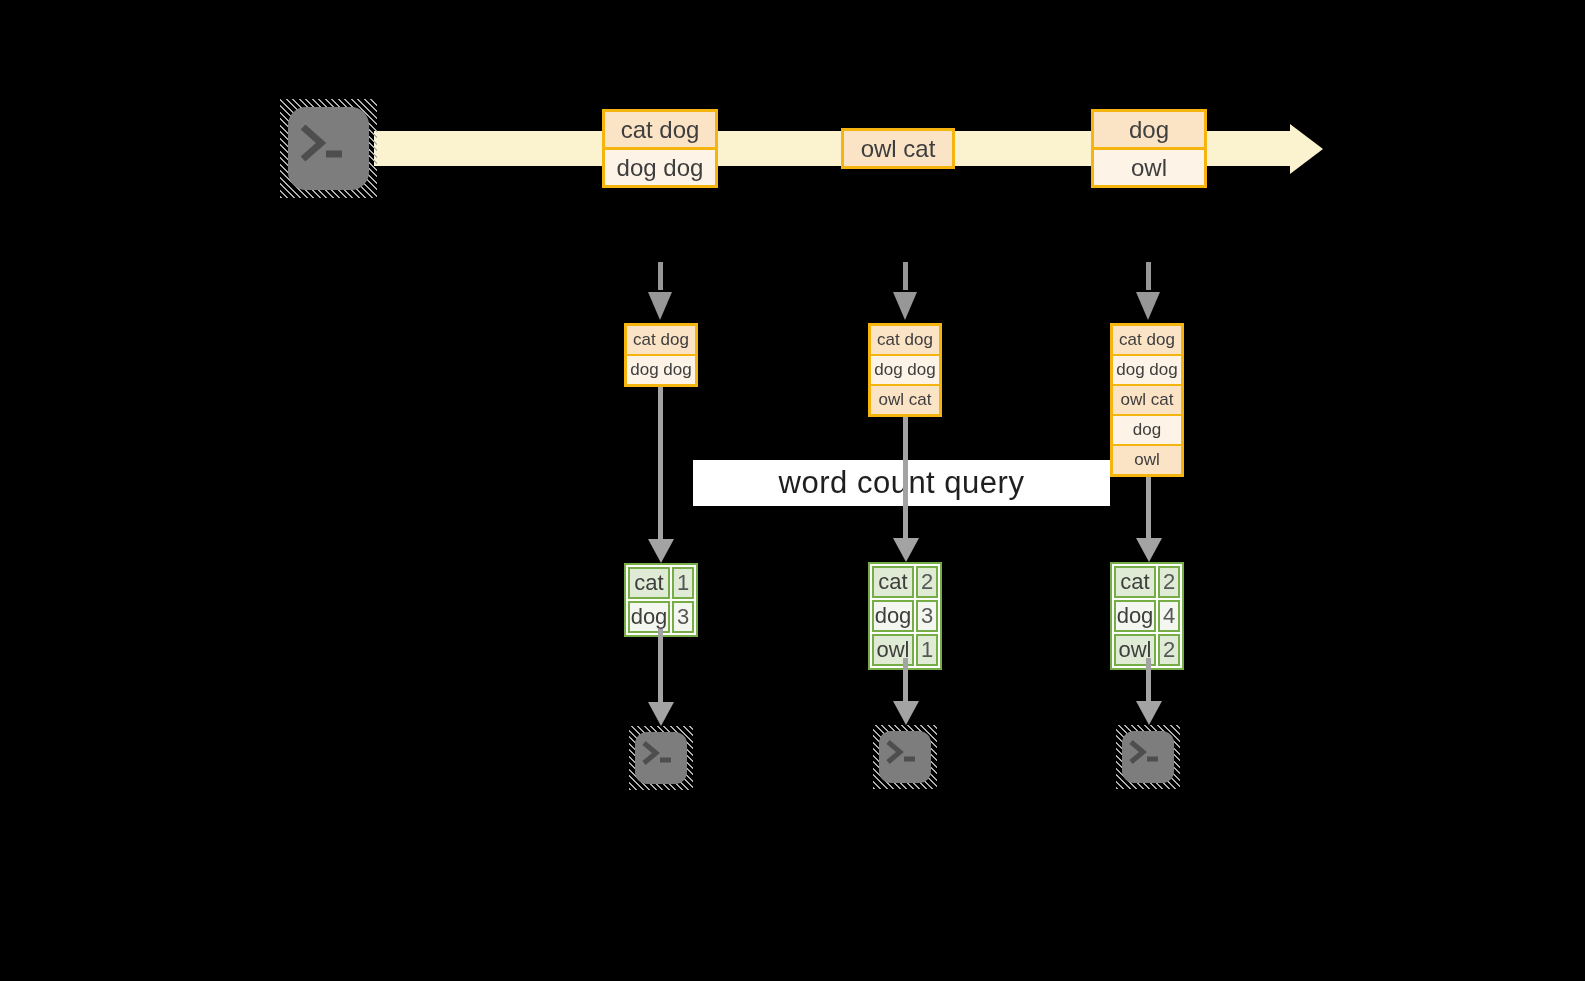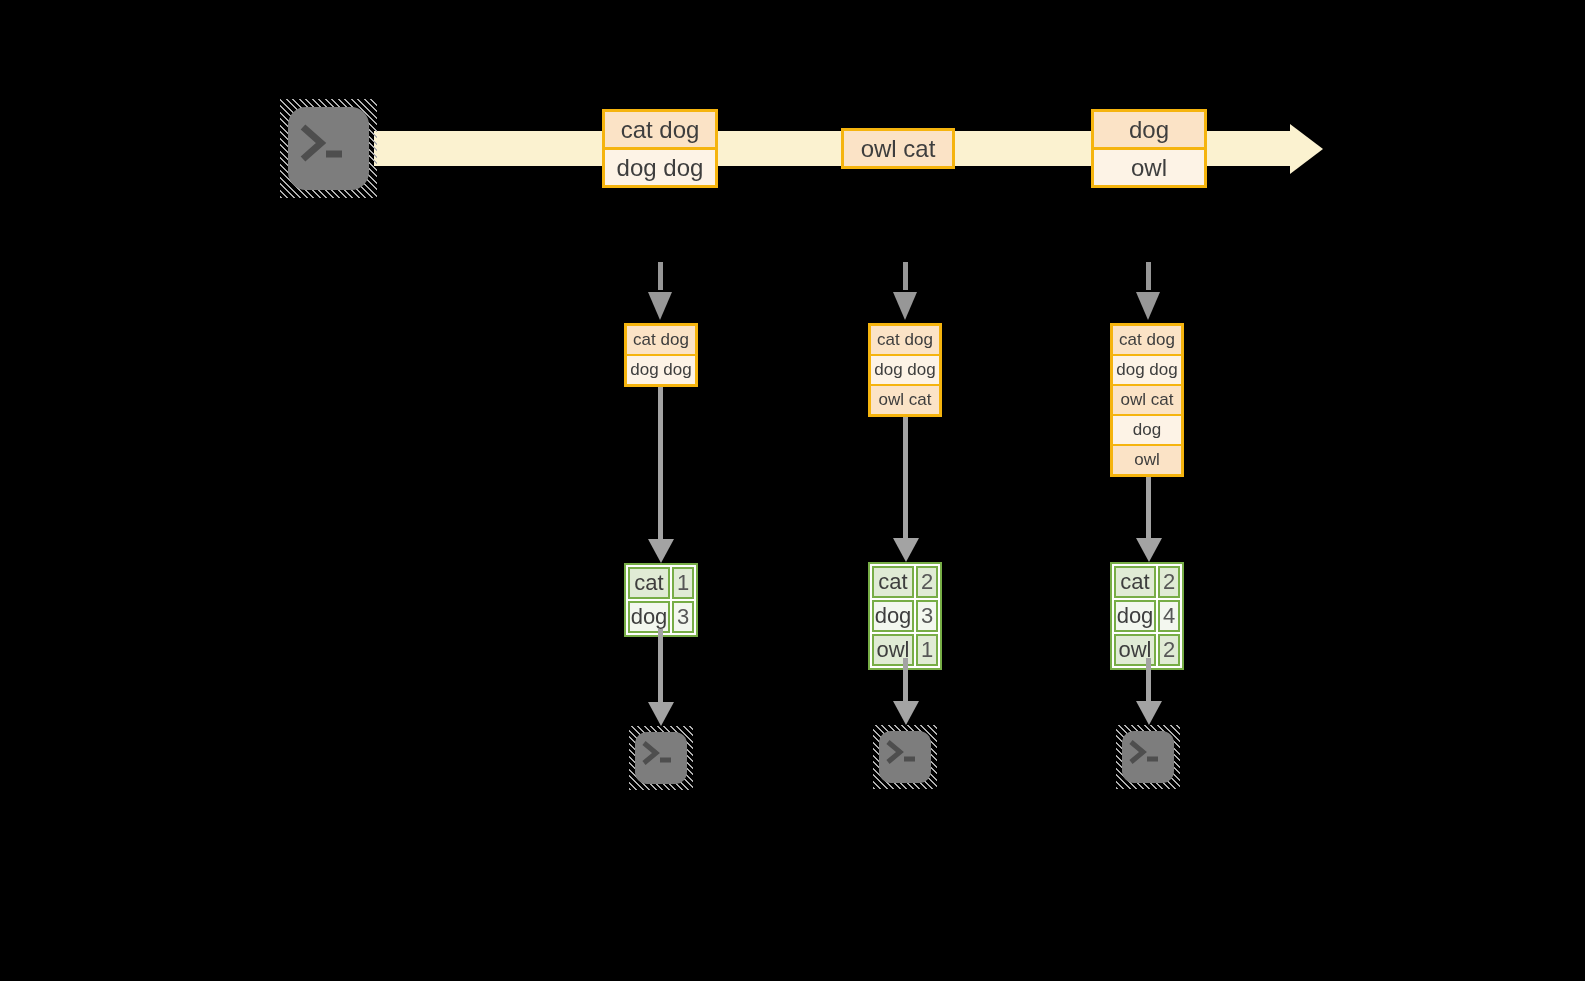--- a/index.html
+++ b/index.html
@@ -93,20 +93,23 @@
     <div class="cell stream-cell">owl</div>
   </div>
 
   <div class="abs dash" style="left:657.5px;top:262px;height:28px;"></div>
   <div class="abs dash-head" style="left:648px;top:292px;"></div>
   <div class="abs dash" style="left:902.5px;top:262px;height:28px;"></div>
   <div class="abs dash-head" style="left:893px;top:292px;"></div>
   <div class="abs dash" style="left:1145.5px;top:262px;height:28px;"></div>
   <div class="abs dash-head" style="left:1136px;top:292px;"></div>
 
+  <div class="abs query-box" style="left:693px;top:460px;width:417px;height:46px;">
+    <span>word count query</span>
+  </div>
 
   <div class="abs obox" style="left:624px;top:323px;width:74px;">
     <div class="cell stack-cell">cat dog</div>
     <div class="cell stack-cell">dog dog</div>
   </div>
   <div class="abs obox" style="left:868px;top:323px;width:74px;">
     <div class="cell stack-cell">cat dog</div>
     <div class="cell stack-cell">dog dog</div>
     <div class="cell stack-cell">owl cat</div>
   </div>

